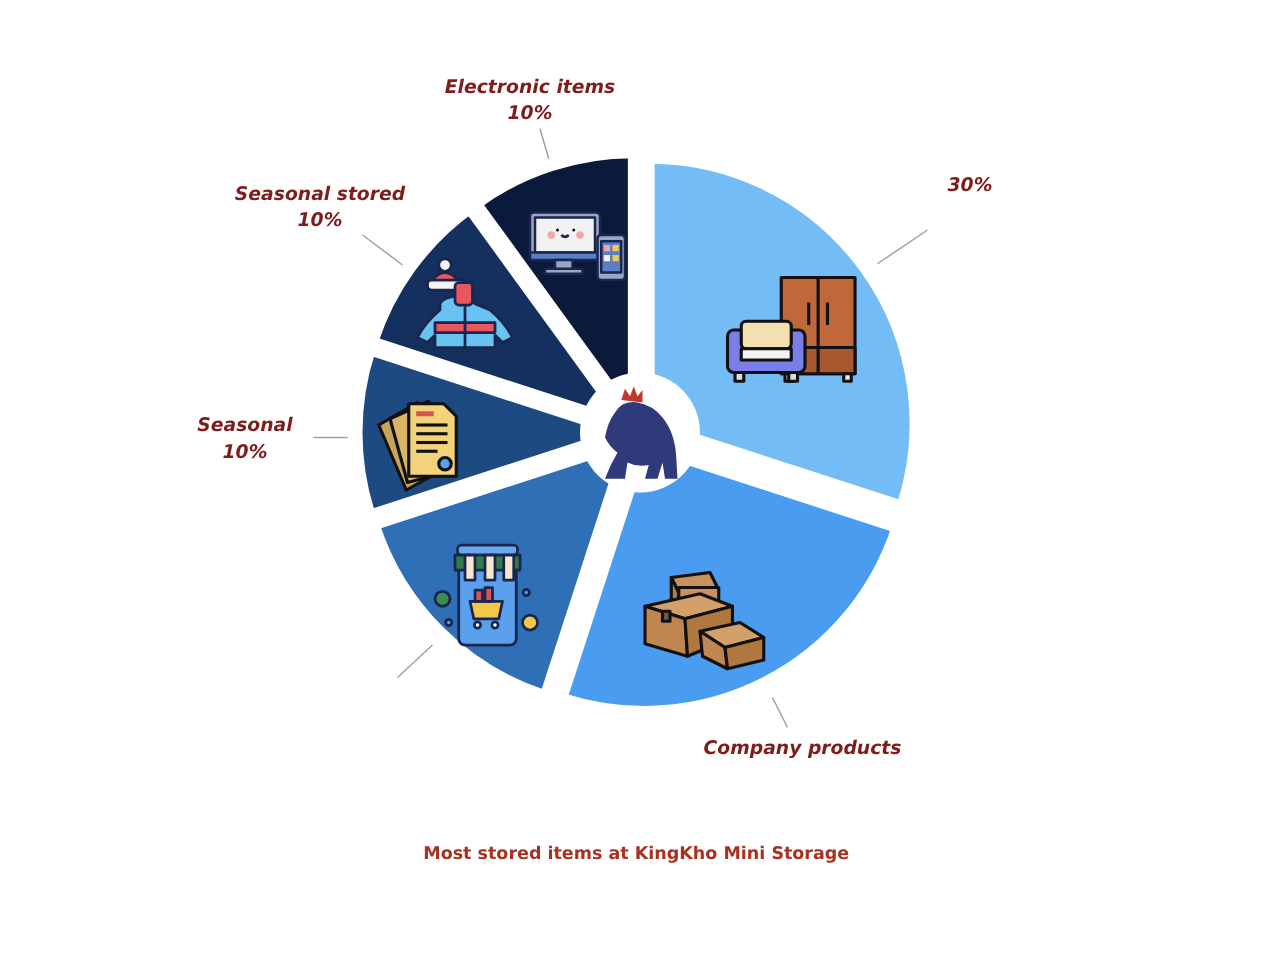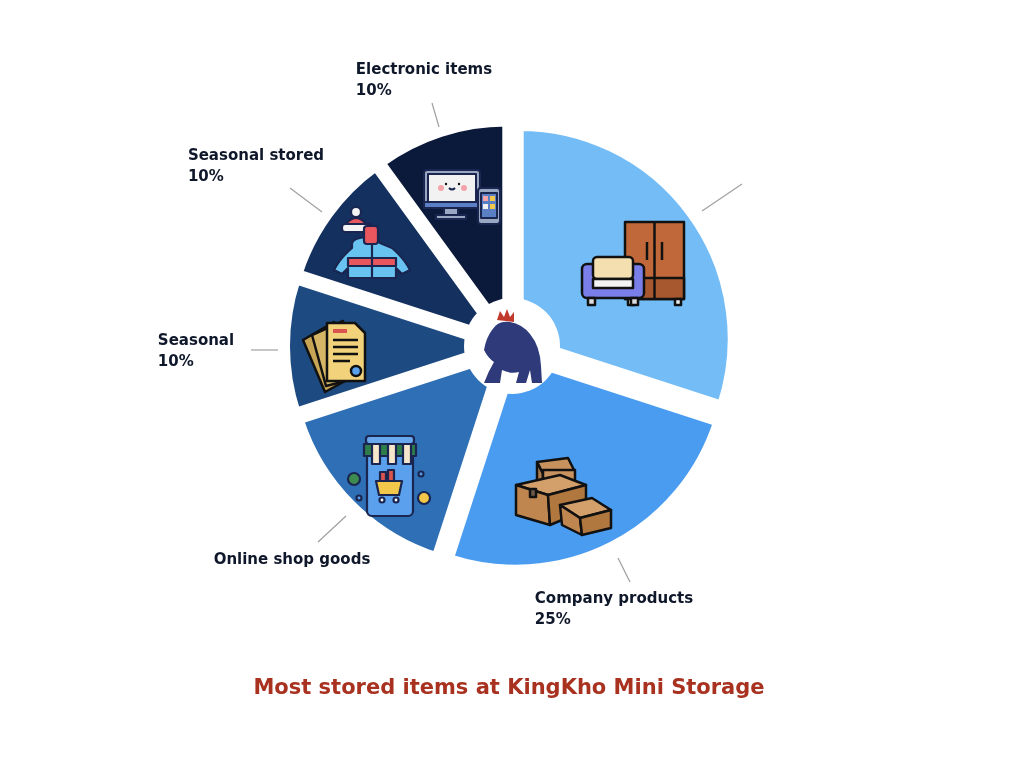--- a/index.html
+++ b/index.html
@@ -1,24 +1,24 @@
 <!DOCTYPE html>
 <html><head>
 <meta charset="utf-8">
 <style>
   html, body { margin: 0; padding: 0; background: #ffffff; }
   body { width: 1024px; height: 768px; position: relative; overflow: hidden;
          font-family: "DejaVu Sans", sans-serif; }
   #chart-svg { position: absolute; left: 0; top: 0; }
-  .label { position: absolute; font-weight: bold;
-           font-size: 15px; line-height: 21px; color: #0f172a; white-space: nowrap;
-           transform: translateX(-50%); }
+  .label { position: absolute; text-align: center; font-weight: bold;
+           font-size: 15px; line-height: 21px; color: #7f1d1d; white-space: nowrap;
+           transform: translateX(-50%); font-style: italic; }
   .label span { display: block; }
   .title { position: absolute; left: 0; width: 1018px; top: 675px; text-align: center;
-           font-weight: bold; font-size: 21px; color: #a8321f; }
+           font-weight: bold; font-size: 14px; color: #a8321f; }
 </style>
 </head>
 <body>
 
 <svg id="chart-svg" width="1024" height="768" viewBox="0 0 1024 768">
   <g id="slices">
       <path d="M519.7082039324994,338.94657697249033 L519.7082039324994,126.94657697249033 A212,212 0 0 1 721.332185387072,404.45817977997916 Z" fill="#73bcf6" stroke="#ffffff" stroke-width="8" stroke-linejoin="round"></path>
       <path d="M515.4478859968746,356.69207829026044 L717.0718674514471,422.20368109774927 A212,212 0 0 1 449.93628318938573,558.316059744833 Z" fill="#4a9cf0" stroke="#ffffff" stroke-width="8" stroke-linejoin="round"></path>
       <path d="M501.5147186257614,354.4852813742386 L436.0031158182726,556.1092628288111 A212,212 0 0 1 299.8907371711889,419.99688418172747 Z" fill="#2f6fb5" stroke="#ffffff" stroke-width="8" stroke-linejoin="round"></path>
       <path d="M498,346 L296.3760185454274,411.5116028074889 A212,212 0 0 1 296.3760185454274,280.4883971925112 Z" fill="#1d4a80" stroke="#ffffff" stroke-width="8" stroke-linejoin="round"></path>
@@ -123,27 +123,26 @@
     <rect x="478" y="188" width="22" height="36" rx="3" fill="#9aa7c2"></rect>
     <rect x="481" y="193" width="16" height="25" fill="#5a7fc4"></rect>
     <rect x="483" y="196" width="5" height="5" fill="#f4a3a8" stroke="none"></rect>
     <rect x="490" y="196" width="5" height="5" fill="#f2c74a" stroke="none"></rect>
     <rect x="483" y="204" width="5" height="5" fill="#f2f2f2" stroke="none"></rect>
     <rect x="490" y="204" width="5" height="5" fill="#f2c74a" stroke="none"></rect>
   </g>
 </svg>
 
 <div class="label" style="left:776px; top:138px;">
+  <span>30%</span>
 </div>
-<div class="label" style="left:614px; top:588px;">
+<div class="label" style="left:642px; top:588px;">
   <span>Company products</span>
-  <span>25%</span>
 </div>
 <div class="label" style="left:292px; top:549px;">
-  <span>Online shop goods</span>
 </div>
 <div class="label" style="left:196px; top:330px;">
   <span>Seasonal</span>
   <span>10%</span>
 </div>
 <div class="label" style="left:256px; top:145px;">
   <span>Seasonal stored</span>
   <span>10%</span>
 </div>
 <div class="label" style="left:424px; top:59px;">

